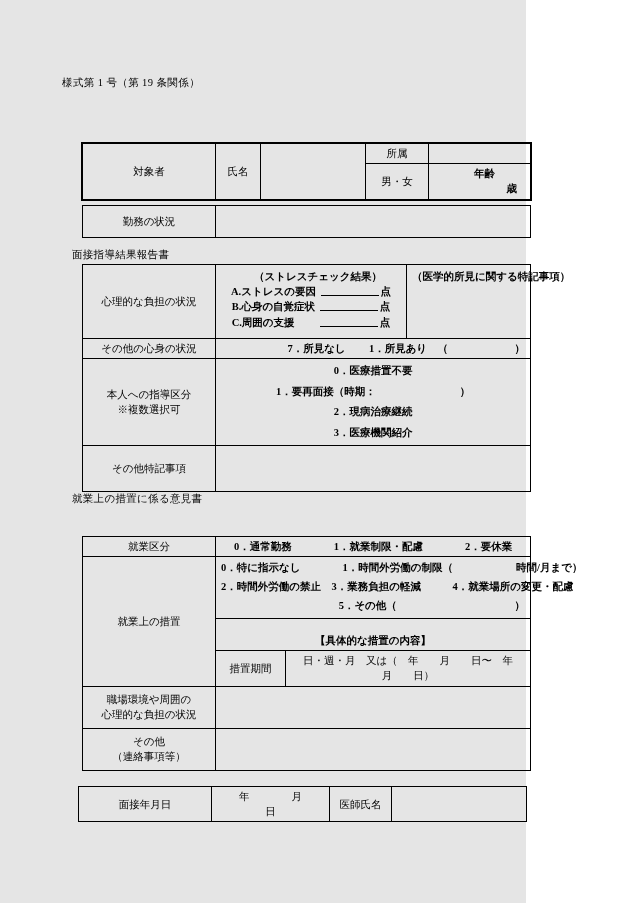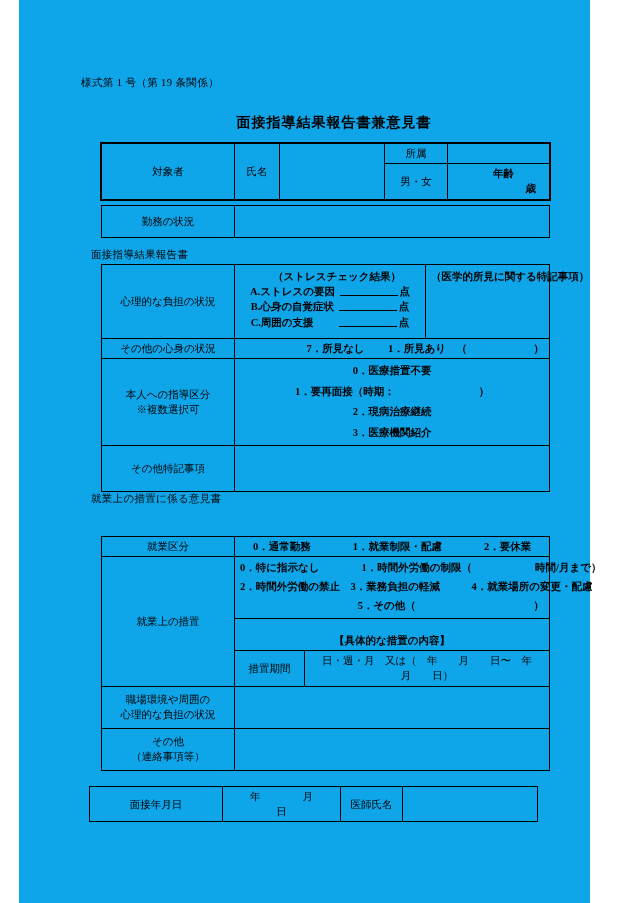--- a/index.html
+++ b/index.html
@@ -10,24 +10,23 @@
   body {
     width: 630px;
     height: 903px;
     font-family: "Liberation Serif", "DejaVu Serif", serif;
     color: #000000;
     position: relative;
     overflow: hidden;
   }
   .page {
     position: relative;
-    width: 571px;
+    width: 526px;
     height: 903px;
-    background: #0ea5e9;
-    margin-left: 19px;
+    background: #e5e5e5;
   }
 
   
   .form-no {
     position: absolute;
     left: 62px;
     top: 76px;
     font-size: 10.5px;
     letter-spacing: 0.4px;
     white-space: nowrap;
@@ -81,21 +80,21 @@
   
   #tbl-work { left: 82px; top: 205px; width: 448px; }
 
   
   #tbl-report { left: 82px; top: 264px; width: 448px; }
 
   
   #tbl-opinion { left: 82px; top: 536px; width: 448px; }
 
   
-  #tbl-footer { left: 70px; top: 786px; width: 448px; border-radius: 12px; }
+  #tbl-footer { left: 78px; top: 786px; width: 448px; border-radius: 12px; }
 
   .lbl-report { left: 72px; top: 248px; }
   .lbl-opinion { left: 72px; top: 492px; }
 
   
   .line-row {
     display: block;
     white-space: nowrap;
   }
   .score-line {
@@ -111,21 +110,20 @@
   .pad-l { padding-left: 10px; }
   .fill-right { float: right; }
 </style>
 </head>
 <body>
 
 <div class="page">
 
   <div class="form-no">様式第 1 号（第 19 条関係）</div>
 
-  <div class="doc-title">面接指導結果報告書兼意見書</div>
 
   <table class="form thick" id="tbl-subject">
     <colgroup>
       <col style="width:133px">
       <col style="width:45px">
       <col style="width:105px">
       <col style="width:63px">
       <col style="width:102px">
     </colgroup>
     <tbody>

